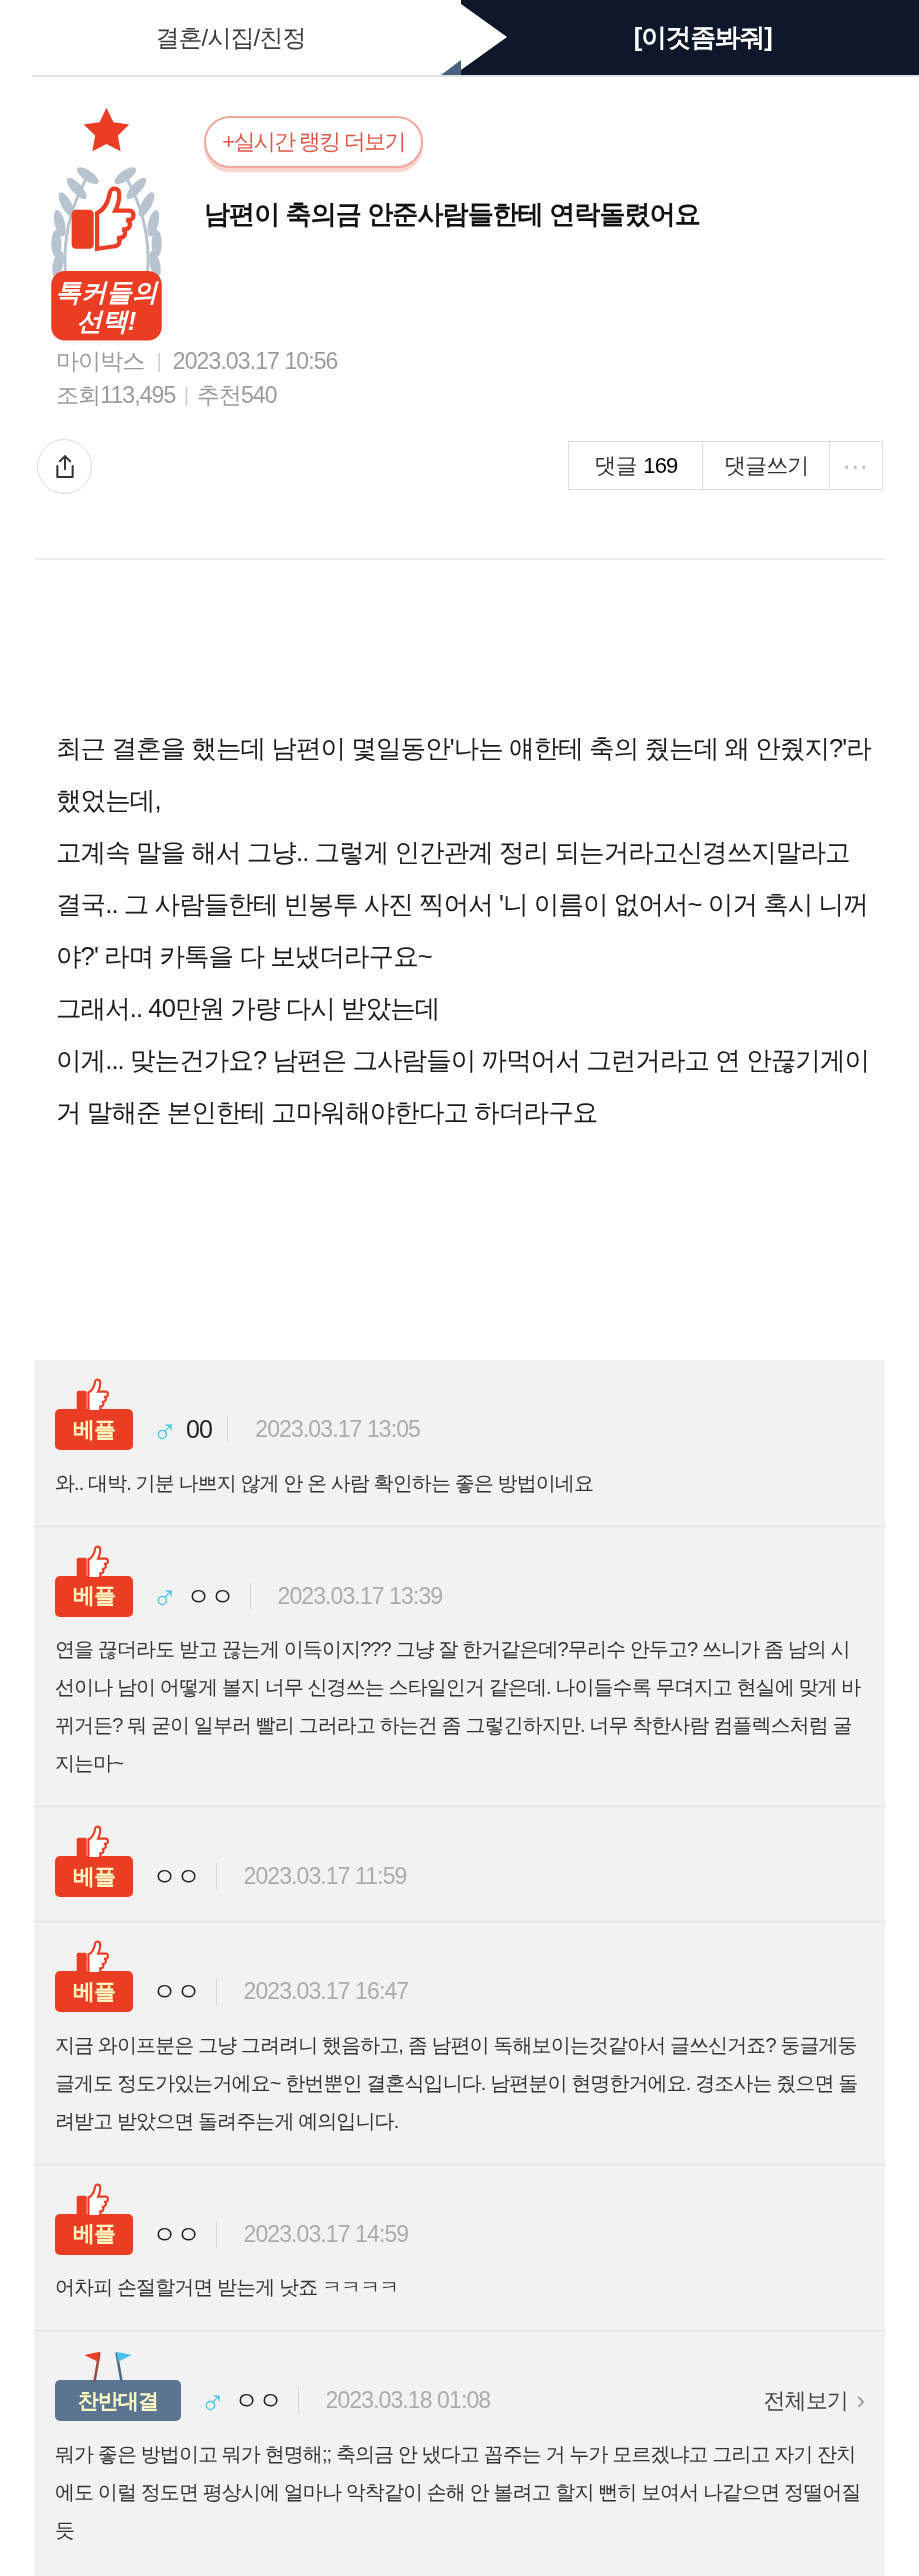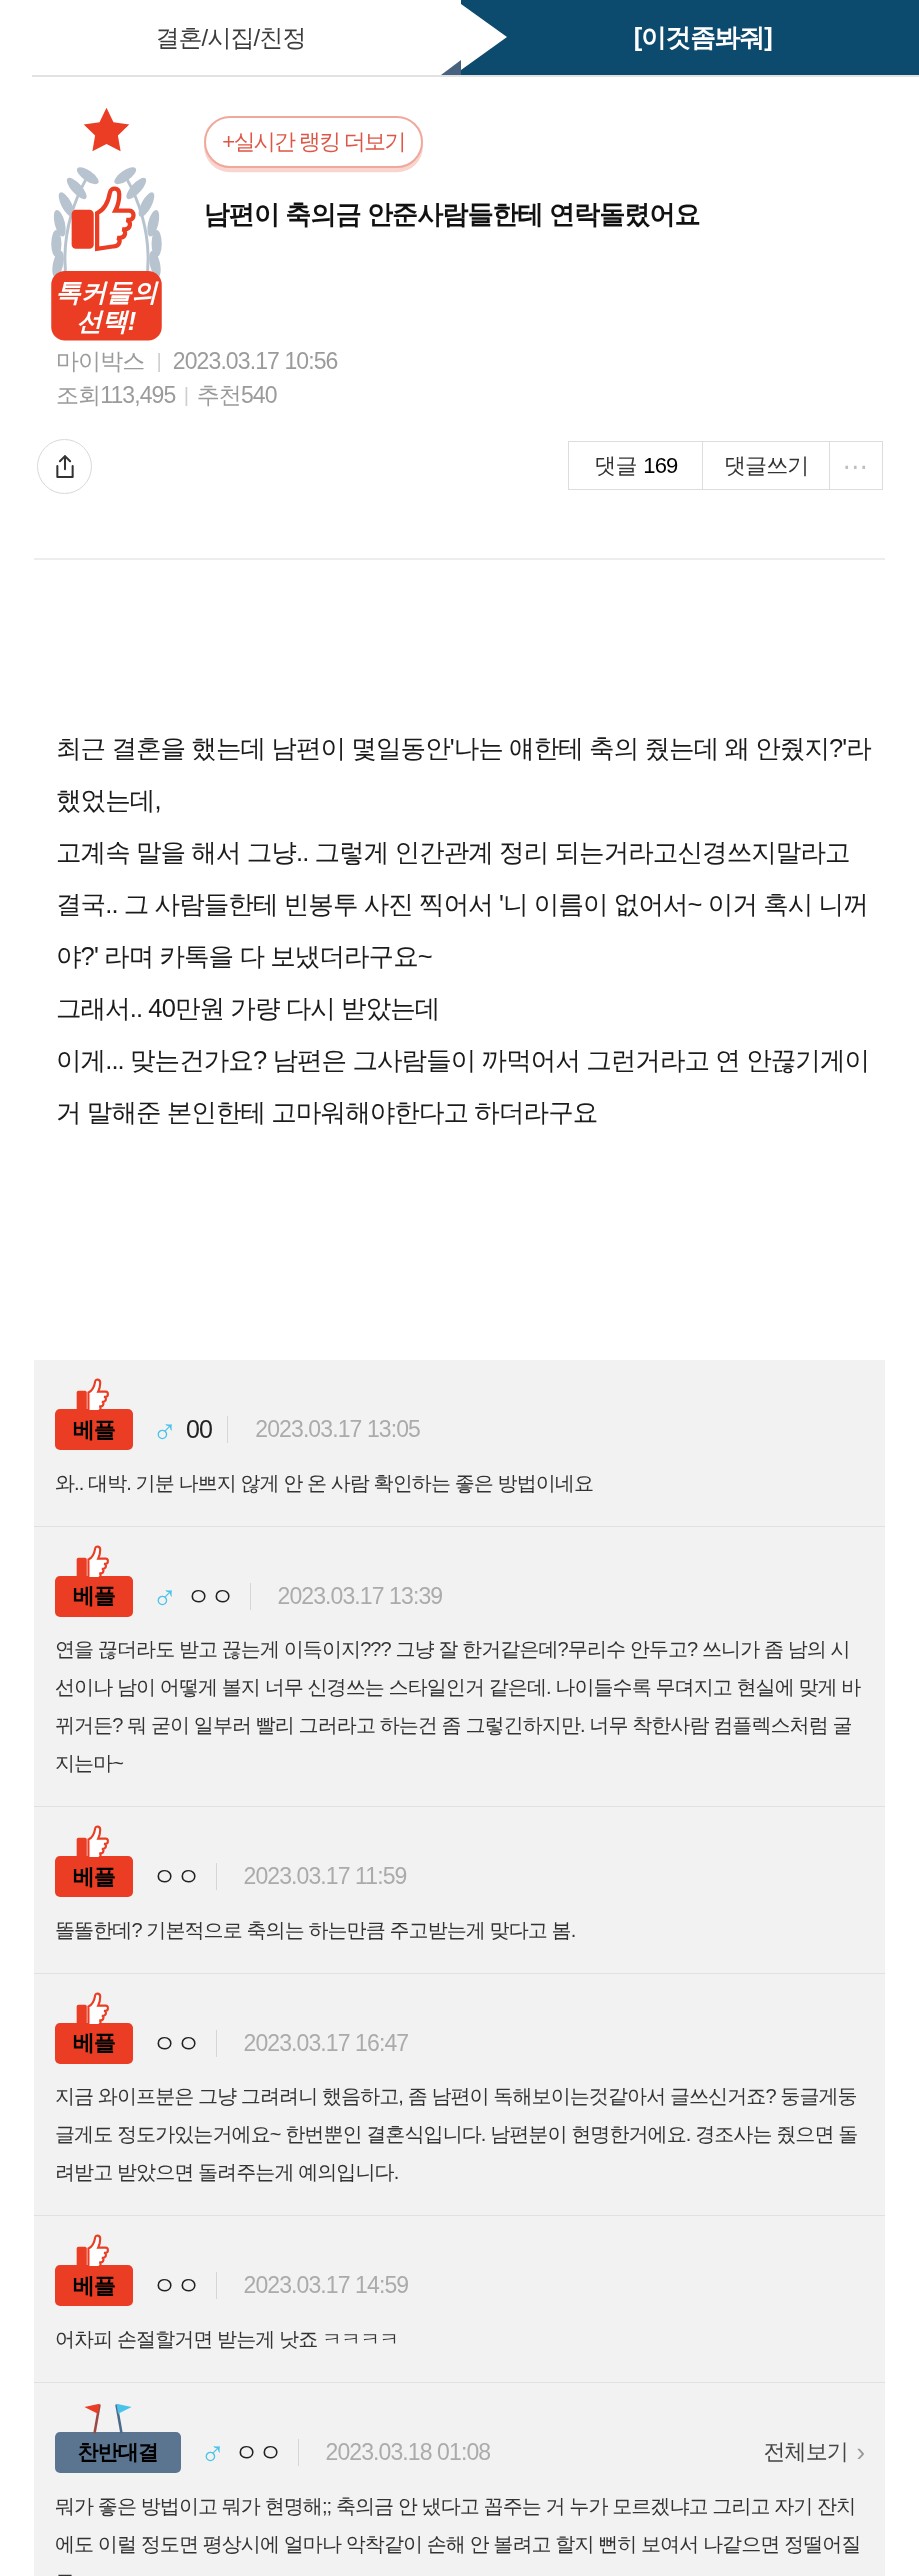--- a/index.html
+++ b/index.html
@@ -1,21 +1,21 @@
 <!DOCTYPE html>
 <html style="font-size:13.6px"><head>
 <meta charset="utf-8">
 <style>
   html,body{margin:0;padding:0;}
   body{font-family:"Liberation Sans","DejaVu Sans",sans-serif;background:#fff;}
   .page{position:relative;width:919px;height:2576px;background:#fff;overflow:hidden;}
 
   
   .breadcrumb{position:absolute;left:0;top:0;width:461px;height:75px;display:flex;align-items:center;justify-content:center;font-size:24px;color:#3c3c3c;letter-spacing:-0.9px;}
-  .board-tab{position:absolute;left:461px;top:0;width:458px;height:75px;background:#0c4a6e;display:flex;align-items:center;justify-content:center;}
+  .board-tab{position:absolute;left:461px;top:0;width:458px;height:75px;background:#0f172a;display:flex;align-items:center;justify-content:center;}
   .board-tab .tab-label{color:#fff;font-size:25.5px;font-weight:600;letter-spacing:-0.9px;margin-left:25.5px;}
   .tab-notch{position:absolute;left:0;top:4.3px;width:0;height:0;border-top:33px solid transparent;border-bottom:33px solid transparent;border-left:46px solid #fff;}
   .tab-fold{position:absolute;left:441px;top:60px;width:0;height:0;border-bottom:15.3px solid #46627f;border-left:20.4px solid transparent;}
   .header-divider{position:absolute;left:32px;right:0;top:75px;height:1.7px;background:#e2e2e2;}
 
   
   .emblem{position:absolute;left:34px;top:89px;}
   .ranking-pill{position:absolute;left:204px;top:116px;width:215px;height:48px;border:2.6px solid #f0a89b;border-radius:26px;background:#fff;box-shadow:0 4.3px 0 rgba(243,178,166,.55);display:flex;align-items:center;justify-content:center;font-size:22px;color:#dd5747;letter-spacing:-1.7px;cursor:pointer;}
   .post-title{position:absolute;left:204px;top:197px;font-size:26px;font-weight:700;color:#111;letter-spacing:-0.9px;white-space:nowrap;}
   .post-meta{position:absolute;left:56px;top:344px;font-size:23px;color:#9b9b9b;letter-spacing:-0.9px;}
@@ -35,21 +35,21 @@
   
   .post-body{position:absolute;left:56px;top:722px;width:843px;}
   .post-body .line{height:52px;line-height:52px;font-size:25.5px;color:#1b1b1b;letter-spacing:-0.9px;white-space:nowrap;}
 
   
   .comments{position:absolute;left:34px;top:1360px;width:851px;bottom:0;background:#f2f2f2;box-sizing:border-box;}
   .comment{padding:12px 21px 24px 21px;border-bottom:1.7px solid #e1e1e1;}
   .comment:last-child{border-bottom:none;}
   .c-header{display:flex;align-items:center;margin-top:37px;}
   .badge-wrap{position:relative;width:78px;height:41px;margin-right:19px;flex:none;}
-  .badge-box{width:78px;height:41px;border-radius:5.1px;background:#ea3d23;color:#000000;font-size:22px;font-weight:700;display:flex;align-items:center;justify-content:center;letter-spacing:-0.9px;}
+  .badge-box{width:78px;height:41px;border-radius:5.1px;background:#ea3d23;color:#fef9c3;font-size:22px;font-weight:700;display:flex;align-items:center;justify-content:center;letter-spacing:-0.9px;}
   .badge-box.vs{background:#5b7590;width:126px;font-size:21px;}
   .badge-wrap.vs-wrap{width:126px;}
   .badge-thumb{position:absolute;left:20.4px;top:-32px;}
   .badge-flags{position:absolute;left:25.5px;top:-31px;}
   .male{font-size:34px;line-height:34px;color:#49c3ea;font-weight:700;margin-right:8.5px;}
   .nick{font-size:25px;color:#222;letter-spacing:-0.9px;}
   .c-time{font-size:23px;color:#ababab;border-left:1.7px solid #d6d6d6;padding-left:27px;margin-left:15.3px;letter-spacing:-0.9px;}
   .view-all{margin-left:auto;font-size:22px;color:#444;letter-spacing:-0.9px;cursor:pointer;display:flex;align-items:center;}
   .view-all .chev{color:#999;margin-left:8.5px;font-size:25.5px;}
   .c-text{margin-top:13.6px;font-size:20px;line-height:38px;color:#333;letter-spacing:-0.9px;word-break:break-all;}
@@ -193,21 +193,20 @@
         <div class="badge-wrap">
           <svg class="badge-thumb" width="37" height="36" viewBox="0 0 44 42">
             <rect x="2" y="16" width="12" height="24" rx="2" fill="#ea3d23"></rect>
             <path d="M16 40 V18 c5-2 7-7 8-13 c.6-3.5 6-3 6 1.5 c0 4.5-1.2 8-2.5 10.5 h9 c3.5 0 3.5 6 0 6 h-2 c3.5 .8 2.8 6-1 6 h-1.5 c3 .8 2.2 5.5-1.5 5.5 h-1.5 c2.5 1 1.5 5.5-2 5.5 z" fill="#fff" stroke="#ea3d23" stroke-width="2.5"></path>
           </svg>
           <div class="badge-box">베플</div>
         </div>
         <span class="nick">ㅇㅇ</span>
         <span class="c-time">2023.03.17 11:59</span>
       </div>
-      <div class="c-text">똘똘한데? 기본적으로 축의는 하는만큼 주고받는게 맞다고 봄.</div>
     </div>
 
     <div class="comment">
       <div class="c-header">
         <div class="badge-wrap">
           <svg class="badge-thumb" width="37" height="36" viewBox="0 0 44 42">
             <rect x="2" y="16" width="12" height="24" rx="2" fill="#ea3d23"></rect>
             <path d="M16 40 V18 c5-2 7-7 8-13 c.6-3.5 6-3 6 1.5 c0 4.5-1.2 8-2.5 10.5 h9 c3.5 0 3.5 6 0 6 h-2 c3.5 .8 2.8 6-1 6 h-1.5 c3 .8 2.2 5.5-1.5 5.5 h-1.5 c2.5 1 1.5 5.5-2 5.5 z" fill="#fff" stroke="#ea3d23" stroke-width="2.5"></path>
           </svg>
           <div class="badge-box">베플</div>

